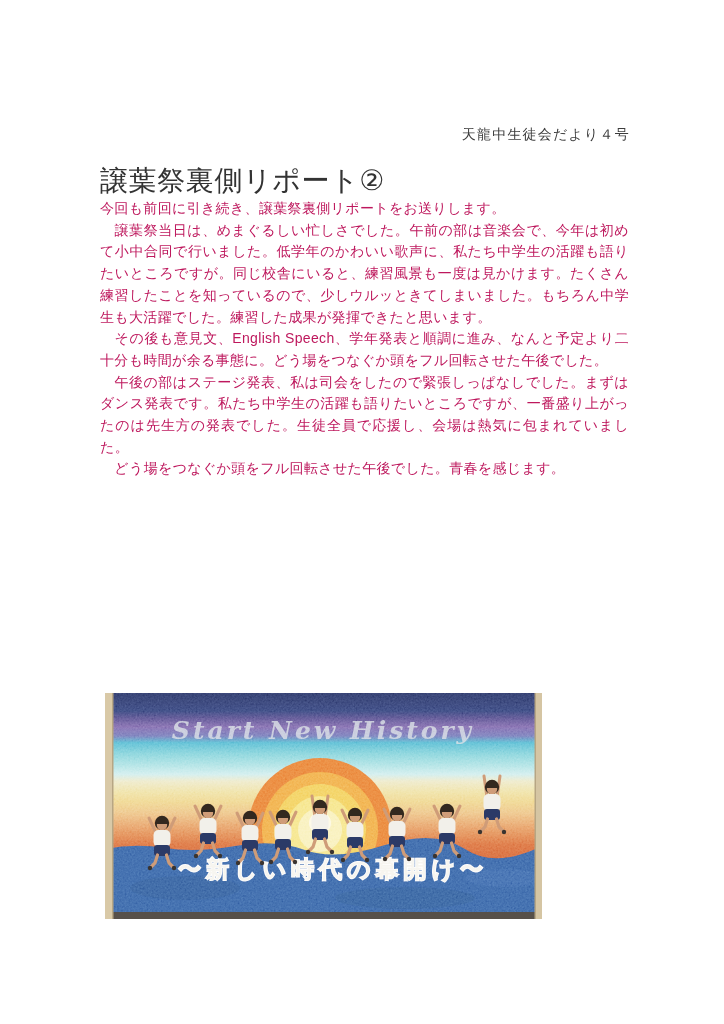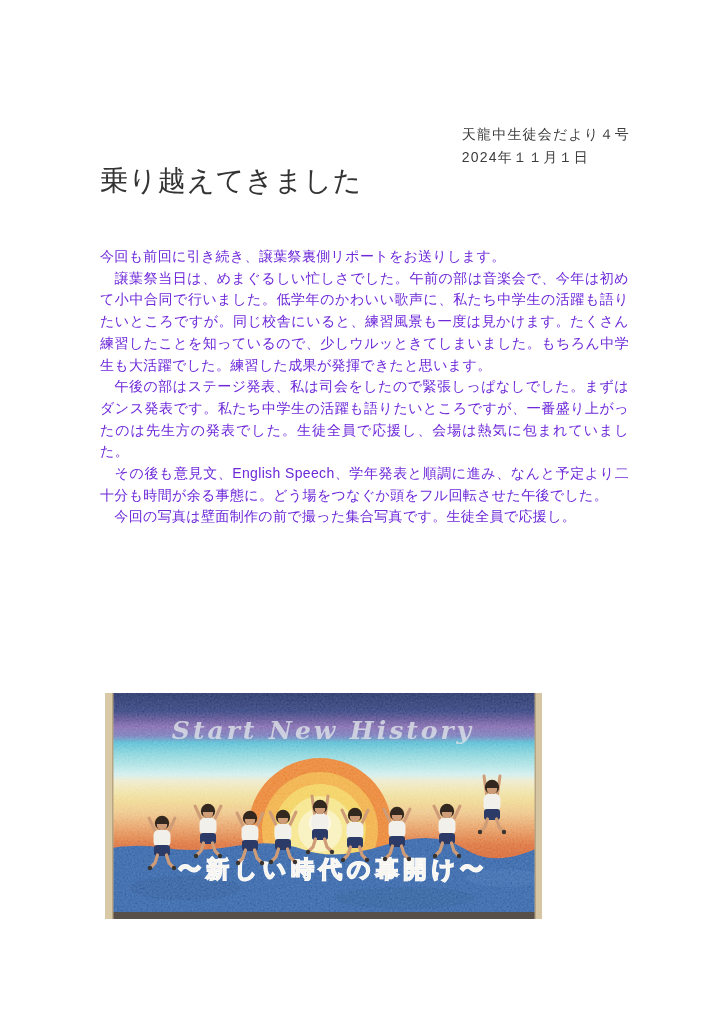--- a/index.html
+++ b/index.html
@@ -7,21 +7,21 @@
     position:relative;
     width:724px;height:1024px;
     background:#ffffff;
     overflow:hidden;
     font-family:"Liberation Sans","DejaVu Sans",sans-serif;
     color:#3a3a3a;
   }
   .masthead{
     position:absolute;
     top:123px;right:94px;
-    text-align:left;
+    text-align:right;
     font-size:14px;
     line-height:23px;
     letter-spacing:1.2px;
     color:#3c3c3c;
   }
   .doc-title{
     position:absolute;
     top:162px;left:100px;
     margin:0;
     font-size:28px;
@@ -31,22 +31,21 @@
     white-space:nowrap;
   }
   .article{
     position:absolute;
     top:198px;left:100px;
     width:529px;
     font-size:14px;
     line-height:21.7px;
     letter-spacing:0.33px;
     text-align:justify;
-    color:#6d28d9;
-    margin-top:48px;
+    color:#be185d;
   }
   .article p{margin:0;}
   .photo-figure{
     position:absolute;
     left:105px;top:693px;
     width:437px;height:226px;
     margin:0;
   }
   .photo-figure svg{display:block;}
   .noise-layer{mix-blend-mode:soft-light;}
@@ -63,31 +62,30 @@
     paint-order:stroke;
   }
 </style>
 </head>
 <body>
 
 <div class="page">
 
   <div class="masthead">
     <div>天龍中生徒会だより４号</div>
-    <div>2024年１１月１日</div>
   </div>
 
-  <h1 class="doc-title">乗り越えてきました</h1>
+  <h1 class="doc-title">譲葉祭裏側リポート②</h1>
 
   <div class="article">
     <p>今回も前回に引き続き、譲葉祭裏側リポートをお送りします。</p>
     <p>　譲葉祭当日は、めまぐるしい忙しさでした。午前の部は音楽会で、今年は初めて小中合同で行いました。低学年のかわいい歌声に、私たち中学生の活躍も語りたいところですが。同じ校舎にいると、練習風景も一度は見かけます。たくさん練習したことを知っているので、少しウルッときてしまいました。もちろん中学生も大活躍でした。練習した成果が発揮できたと思います。</p>
+    <p>　その後も意見文、English Speech、学年発表と順調に進み、なんと予定より二十分も時間が余る事態に。どう場をつなぐか頭をフル回転させた午後でした。</p>
     <p>　午後の部はステージ発表、私は司会をしたので緊張しっぱなしでした。まずはダンス発表です。私たち中学生の活躍も語りたいところですが、一番盛り上がったのは先生方の発表でした。生徒全員で応援し、会場は熱気に包まれていました。</p>
-    <p>　その後も意見文、English Speech、学年発表と順調に進み、なんと予定より二十分も時間が余る事態に。どう場をつなぐか頭をフル回転させた午後でした。</p>
-    <p>　今回の写真は壁面制作の前で撮った集合写真です。生徒全員で応援し。</p>
+    <p>　どう場をつなぐか頭をフル回転させた午後でした。青春を感じます。</p>
   </div>
 
   <figure class="photo-figure">
     <svg width="437" height="226" viewBox="0 0 437 226" xmlns="http://www.w3.org/2000/svg">
       <defs>
         <linearGradient id="skyBands" x1="0" y1="0" x2="0" y2="1">
           <stop offset="0" stop-color="#232d5f"></stop>
           <stop offset="0.08" stop-color="#2d3b76"></stop>
           <stop offset="0.11" stop-color="#4f4788"></stop>
           <stop offset="0.15" stop-color="#7a62a8"></stop>

